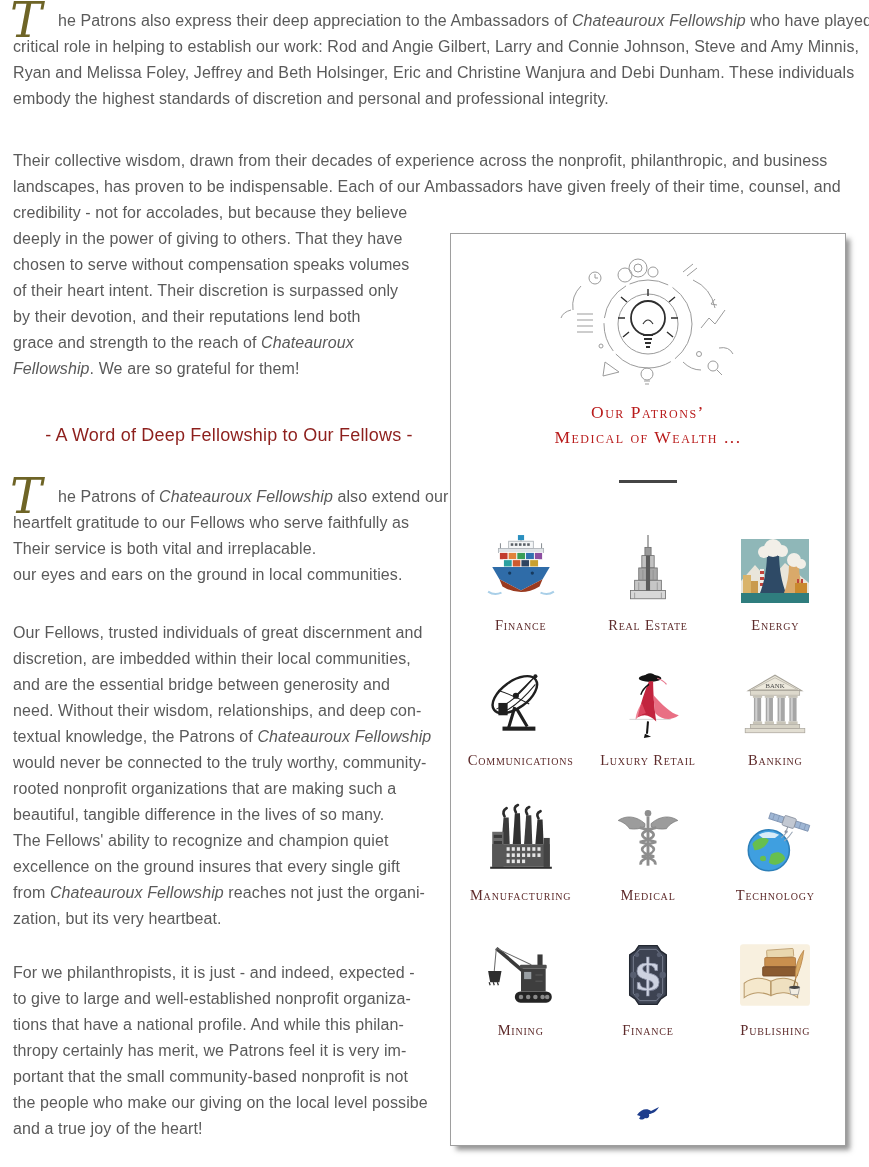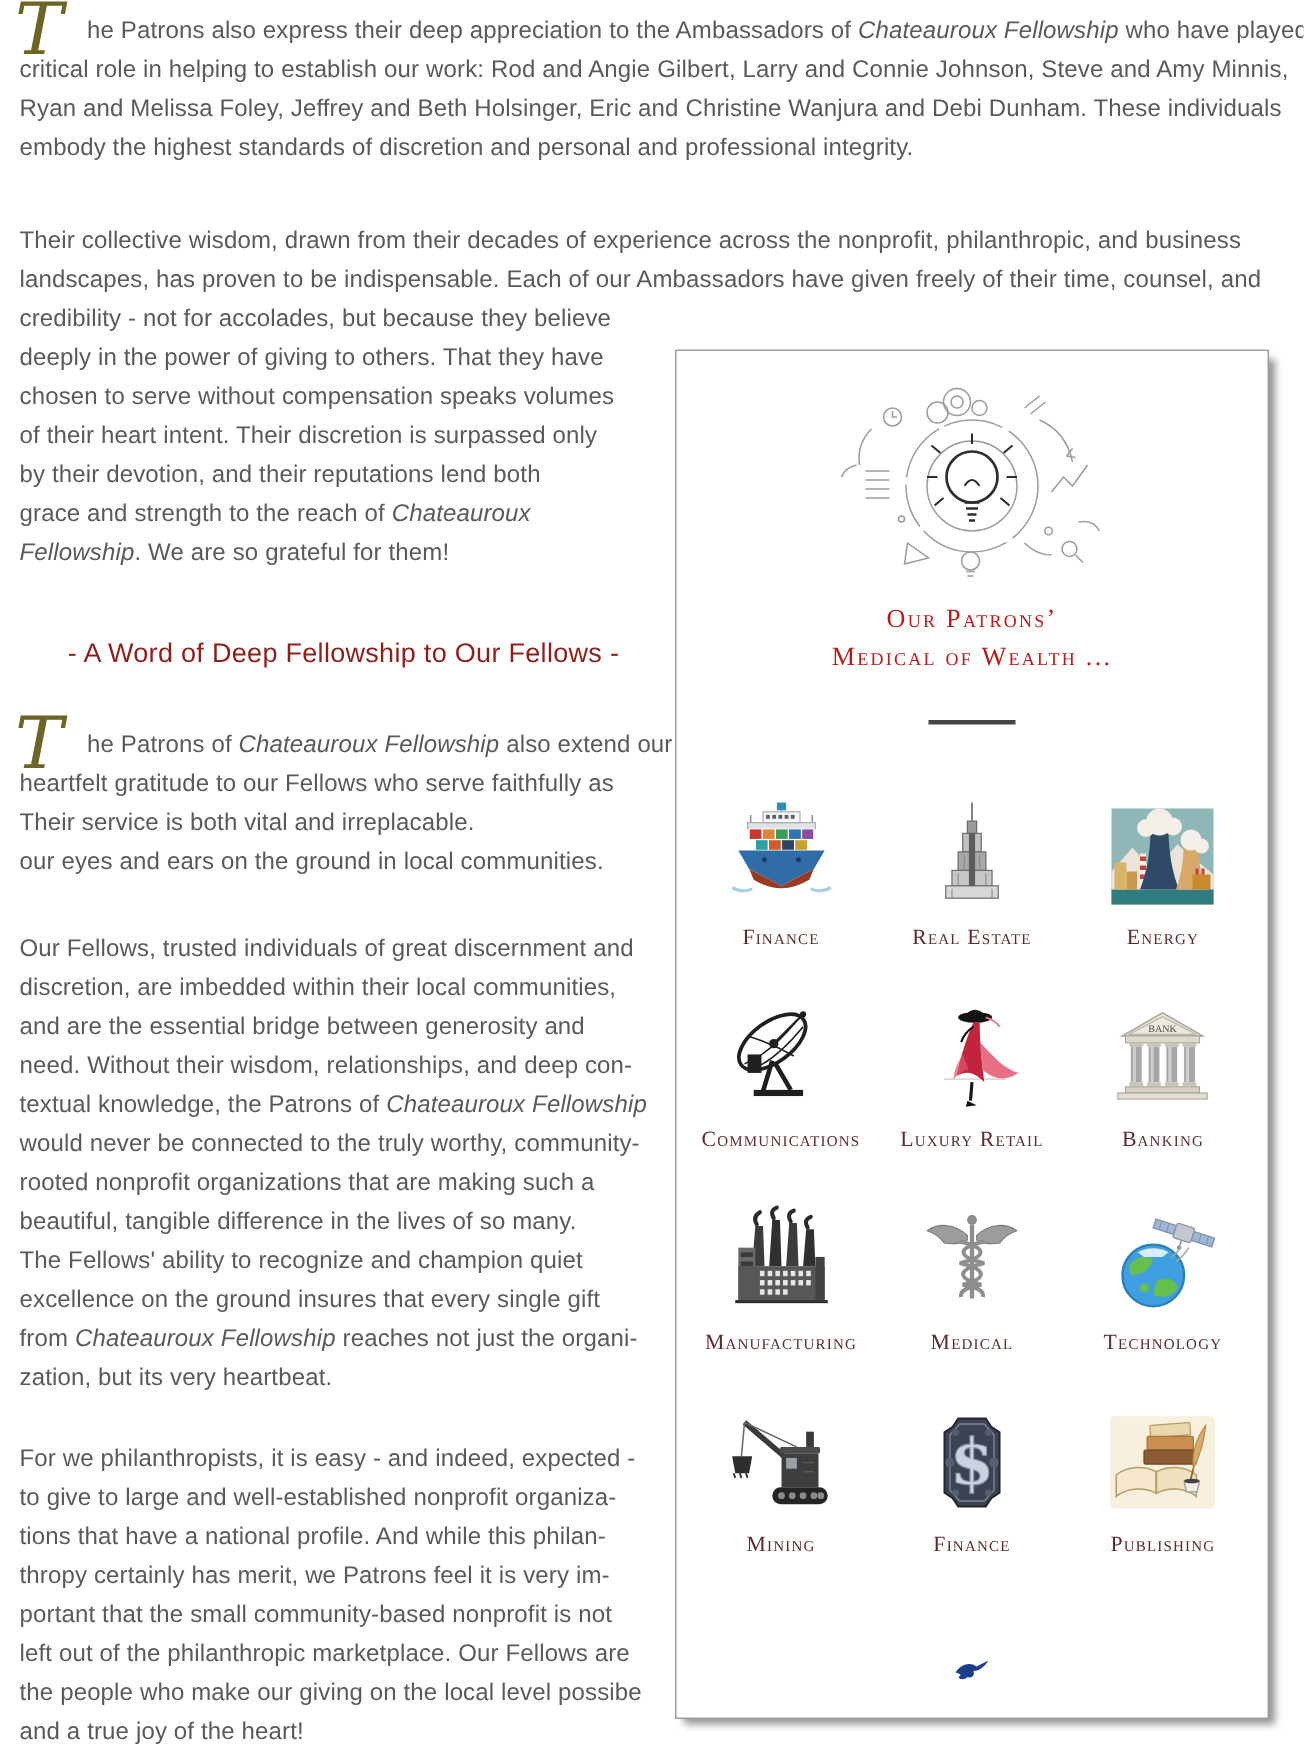--- a/index.html
+++ b/index.html
@@ -88,26 +88,25 @@
         <div class="tline">beautiful, tangible difference in the lives of so many.</div>
         <div class="tline">The Fellows' ability to recognize and champion quiet</div>
         <div class="tline">excellence on the ground insures that every single gift</div>
         <div class="tline">from <em>Chateauroux Fellowship</em> reaches not just the organi-</div>
         <div class="tline">zation, but its very heartbeat.</div>
       </div>
   </div>
 
   <div class="para p5">
     <div>
-        <div class="tline">For we philanthropists, it is easy - and indeed, expected -</div>
+        <div class="tline">For we philanthropists, it is just - and indeed, expected -</div>
         <div class="tline">to give to large and well-established nonprofit organiza-</div>
         <div class="tline">tions that have a national profile. And while this philan-</div>
         <div class="tline">thropy certainly has merit, we Patrons feel it is very im-</div>
         <div class="tline">portant that the small community-based nonprofit is not</div>
-        <div class="tline">left out of the philanthropic marketplace. Our Fellows are</div>
         <div class="tline">the people who make our giving on the local level possibe</div>
         <div class="tline">and a true joy of the heart!</div>
       </div>
   </div>
 
 </div>
 
 <div class="card">
 
   <svg class="doodle" width="210" height="130" viewBox="0 0 210 130">

